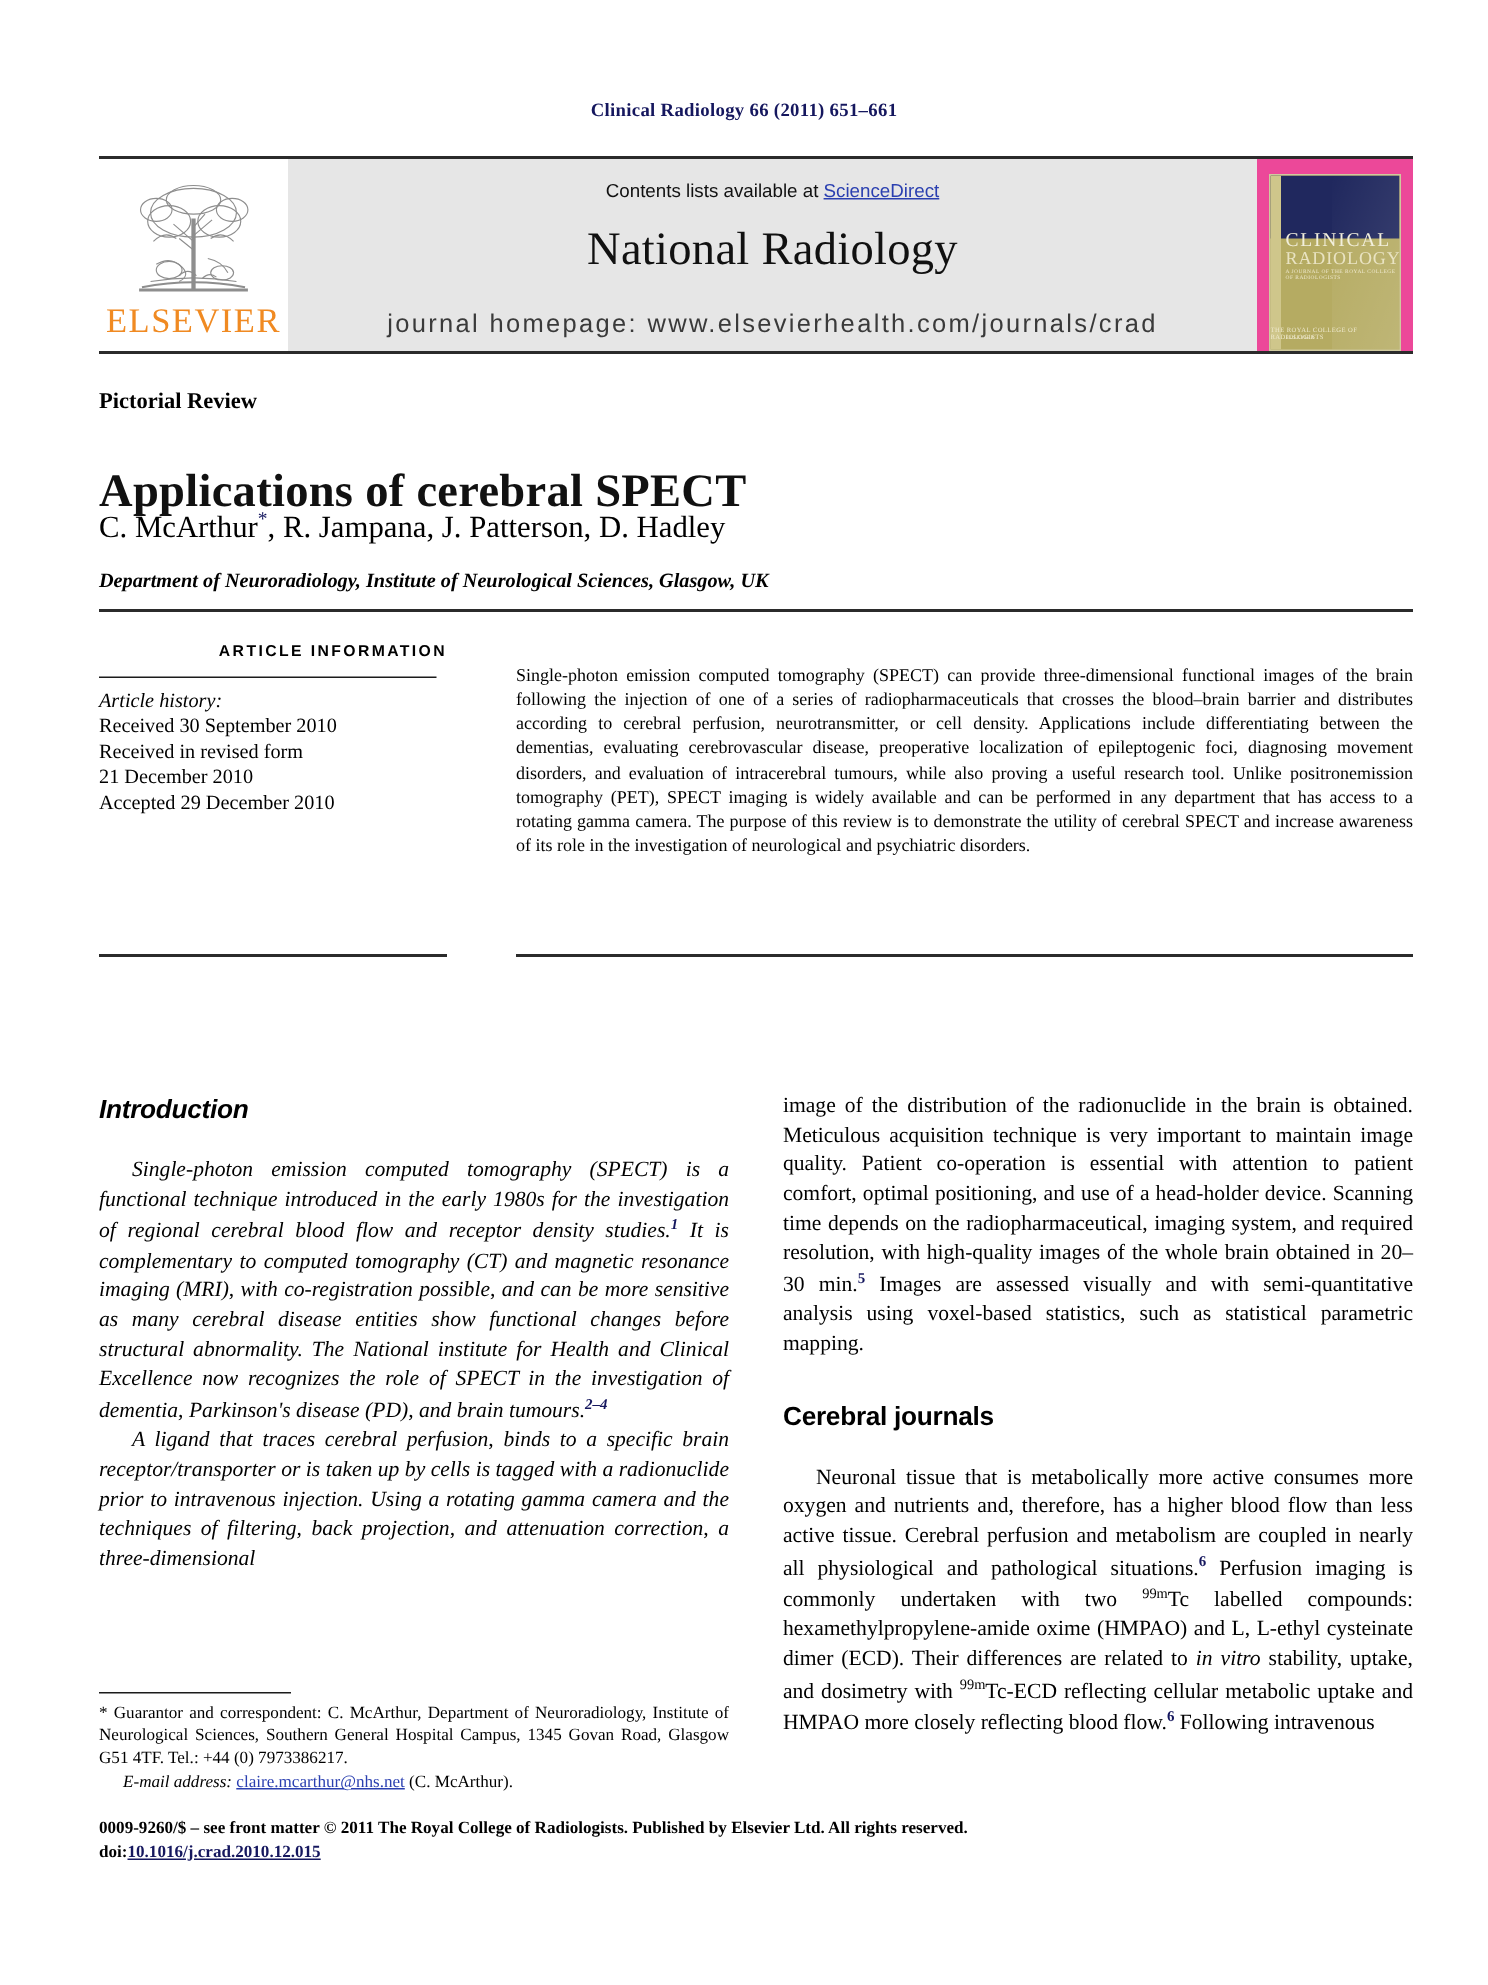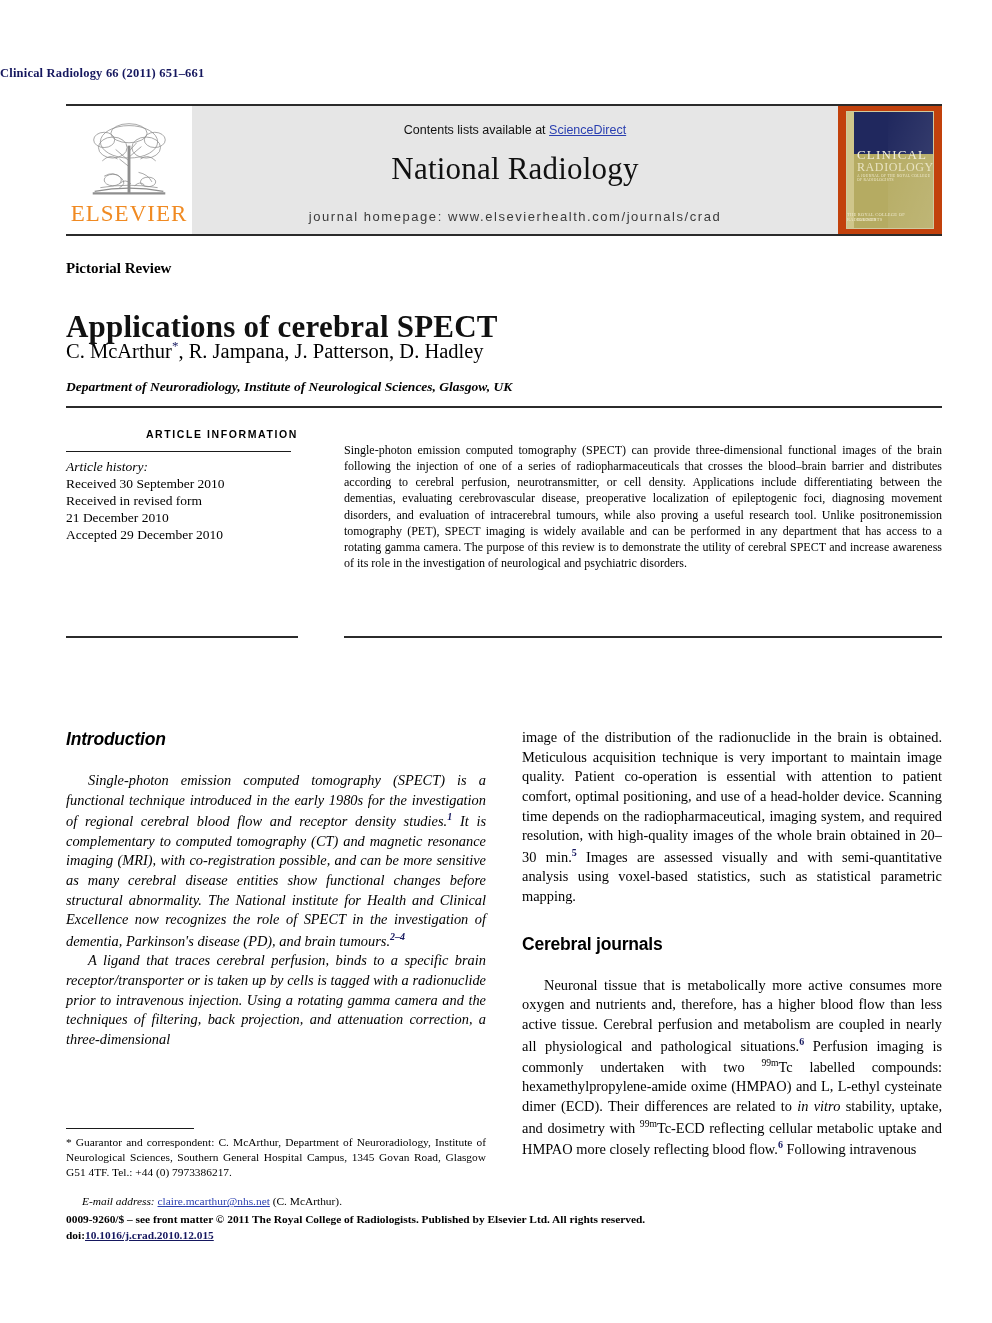--- a/index.html
+++ b/index.html
@@ -22,20 +22,21 @@
     width: 992px;
     height: 1323px;
   }
 
   
   .running-head {
     position: absolute;
     left: 0;
     top: 66px;
     width: 992px;
+    text-align: center;
     font-family: "Liberation Serif", serif;
     font-weight: bold;
     font-size: 12.5px;
     letter-spacing: 0.2px;
     color: #15175e;
   }
 
   
   .masthead {
     position: absolute;
@@ -100,32 +101,32 @@
   }
   .journal-name {
     font-family: "Liberation Serif", serif;
     font-size: 31px;
     color: #111111;
     margin-top: 14px;
     letter-spacing: 0.2px;
   }
   .homepage-line {
     font-family: "Liberation Sans", sans-serif;
-    font-size: 13px;
+    font-size: 17px;
     letter-spacing: 1.55px;
     color: #3a3a3a;
     margin-top: 22px;
   }
 
   .cover-block {
     width: 104px;
     flex: 0 0 104px;
-    background: #c2410c;
+    background: #ec4899;
     display: flex;
-    align-items: center;
+    align-items: flex-end;
     justify-content: center;
   }
   .cover {
     width: 88px;
     height: 118px;
     position: relative;
     background: #b5ab62;
     overflow: hidden;
     border: 1px solid #cfc99f;
     box-sizing: border-box;
@@ -342,21 +343,21 @@
   }
   .footnote-rule {
     width: 128px;
     border-top: 1.2px solid #1b1b1b;
     margin-bottom: 6px;
   }
   .footnote .email-label {
     font-style: italic;
   }
   .email-link { color: #2a3fb0; }
-  .footnote-indent { text-indent: 16px; display:block; margin-top: 14px;}
+  .footnote-indent { text-indent: 16px; display:block; margin-top: 1px;}
 
   
   .colophon {
     position: absolute;
     left: 66px;
     top: 1212px;
     width: 876px;
     font-size: 11.4px;
     line-height: 1.36;
     font-family: "Liberation Serif", serif;

